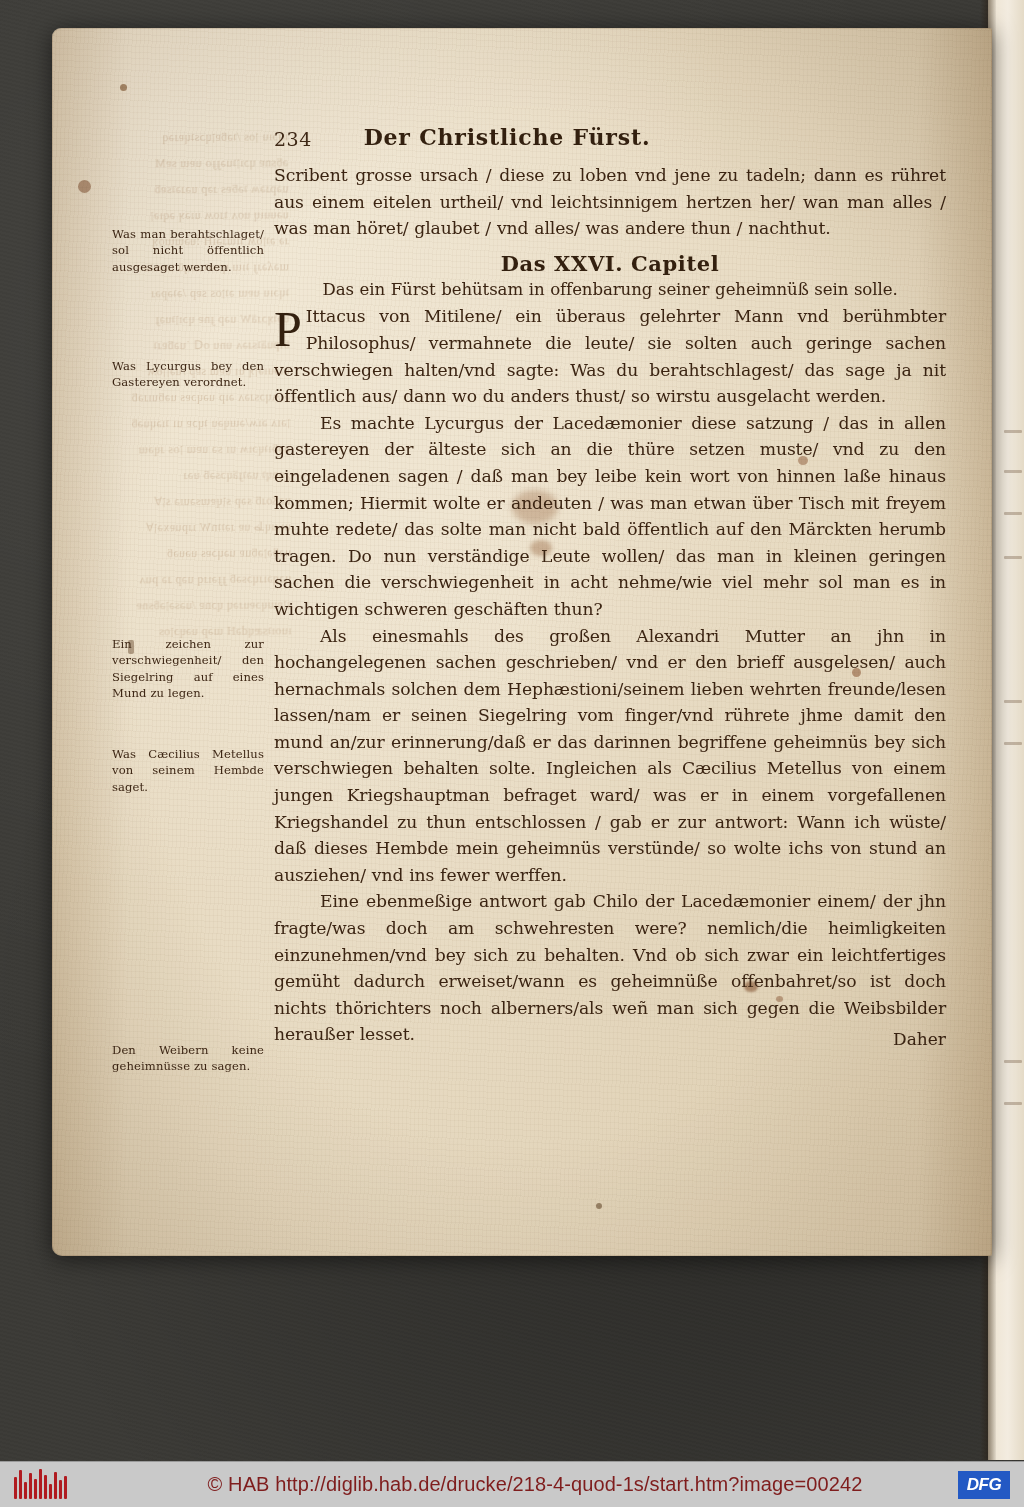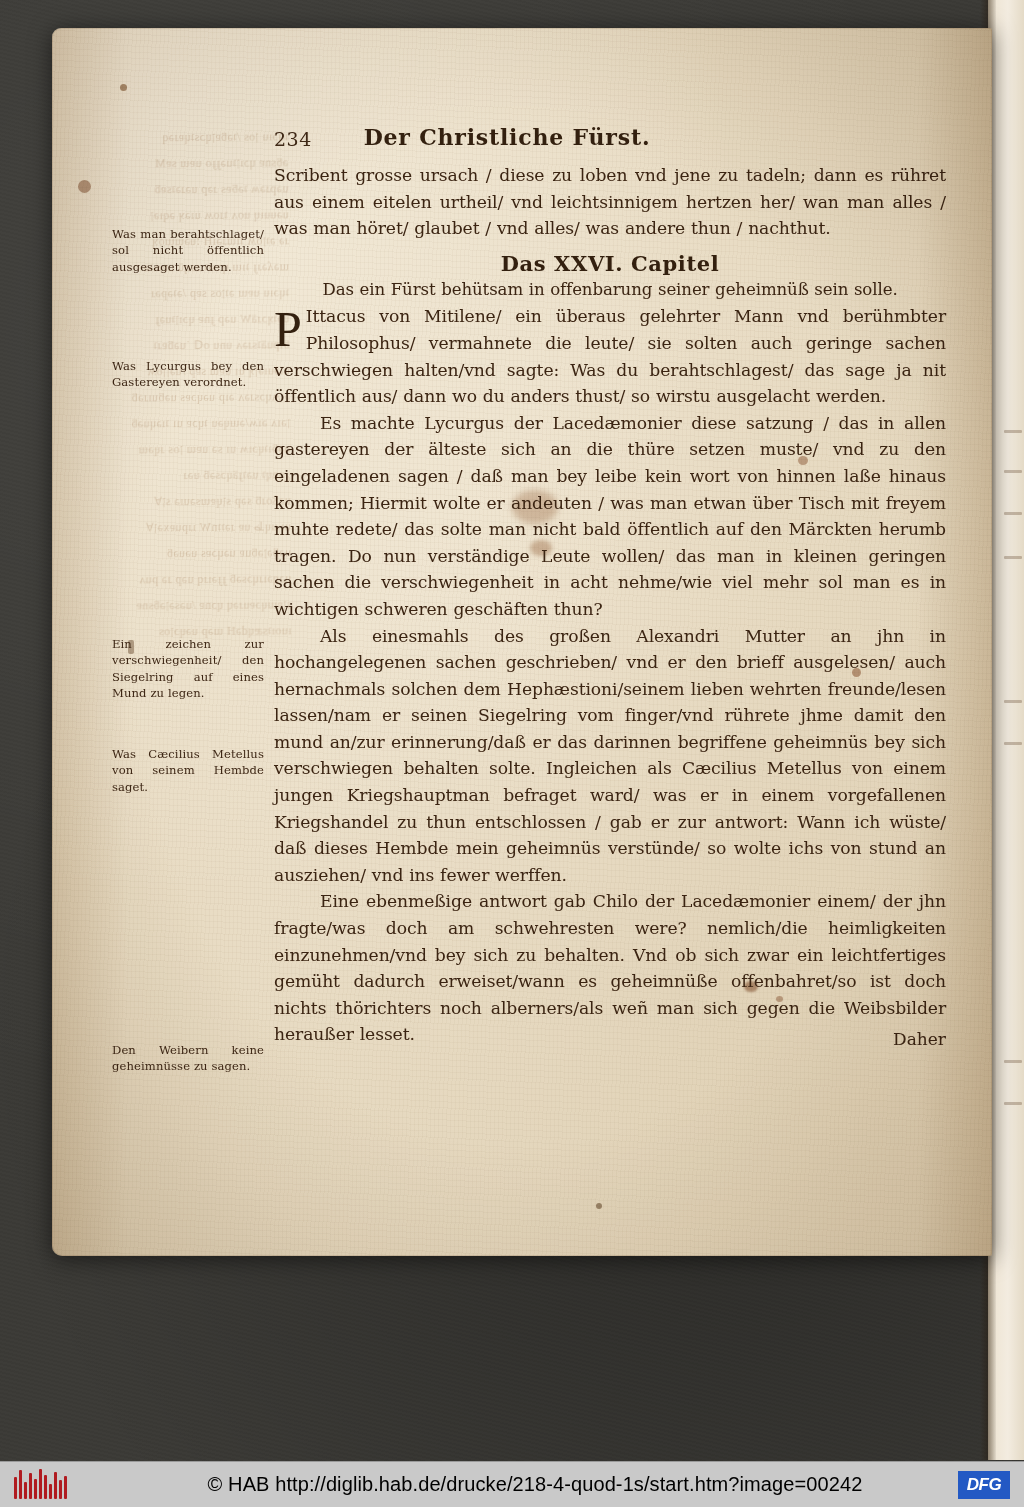--- a/index.html
+++ b/index.html
@@ -165,21 +165,21 @@
   #hab-logo {
     width: 86px; height: 46px; position: relative; flex: none;
   }
   #hab-logo .bar {
     position: absolute; bottom: 9px; width: 3px;
     background: #b01b20; border-radius: 1px;
   }
   #footer-text {
     flex: 1; text-align: center;
     font-family: "Liberation Sans", sans-serif;
-    font-size: 20px; color: #000000; letter-spacing: .1px;
+    font-size: 20px; color: #7f1d1d; letter-spacing: .1px;
     padding-right: 40px;
   }
   #dfg-logo {
     position: absolute; right: 14px; top: 9px;
     width: 52px; height: 28px; background: #2359c4;
     display: flex; align-items: center; justify-content: center;
   }
   #dfg-logo span {
     font-family: "Liberation Sans", sans-serif;
     font-weight: 700; font-size: 17px; color: #fff;

